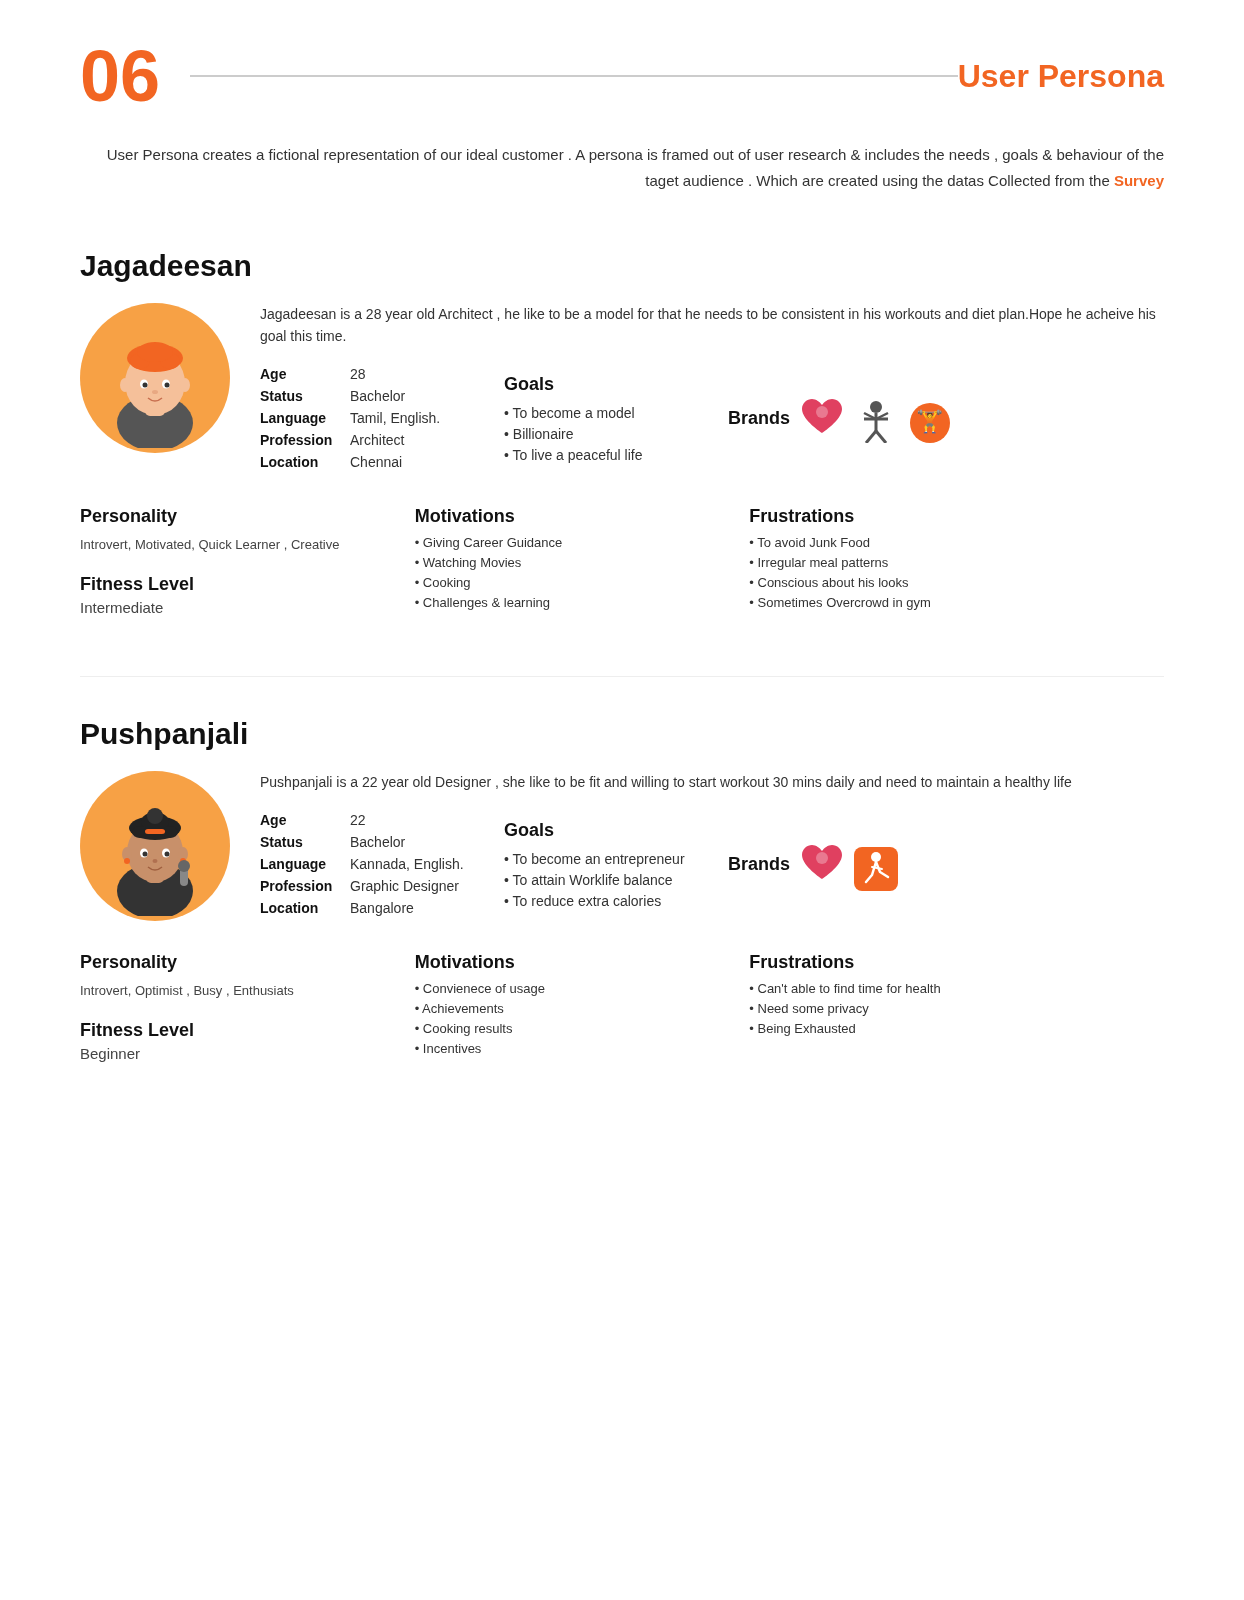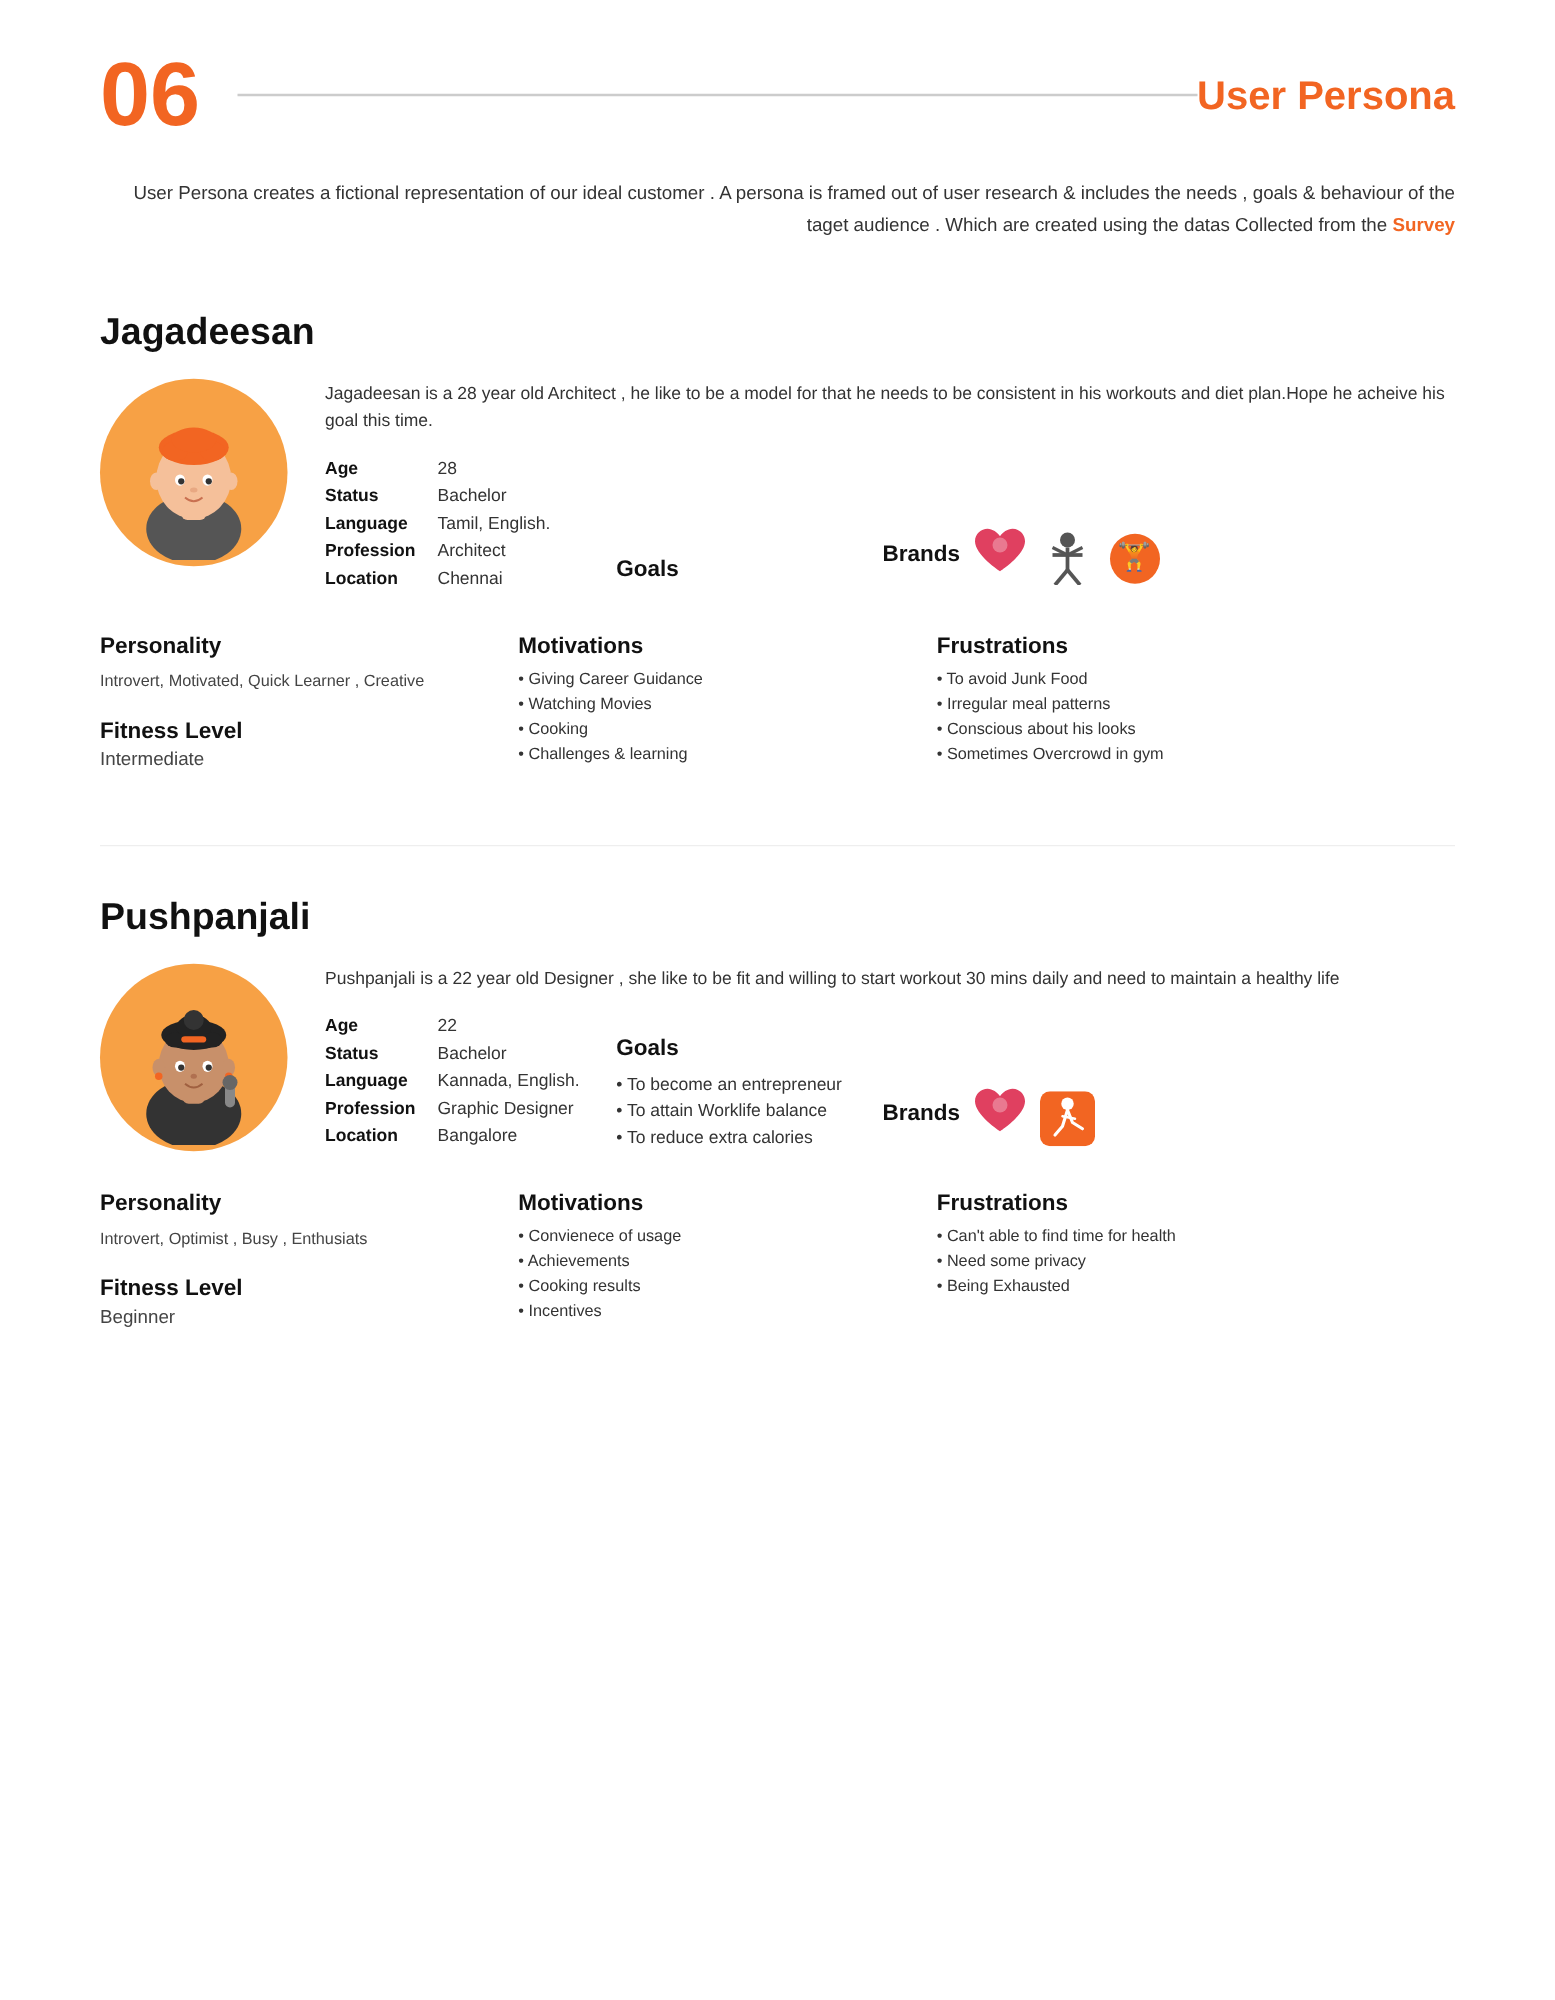--- a/index.html
+++ b/index.html
@@ -99,22 +99,22 @@
     }
     .persona-bio {
       font-size: 14px;
       line-height: 1.6;
       color: #333;
       margin-bottom: 18px;
     }
 
     .info-goals-brands {
       display: flex;
-      gap: 13px;
-      align-items: flex-end;
+      gap: 24px;
+      align-items: center;
     }
 
     .info-table {
       min-width: 220px;
     }
     .info-row {
       display: flex;
       gap: 10px;
       margin-bottom: 6px;
       font-size: 14px;
@@ -285,20 +285,25 @@
             <span class="info-value">Architect</span>
           </div>
           <div class="info-row">
             <span class="info-label">Location</span>
             <span class="info-value">Chennai</span>
           </div>
         </div>
 
         <div class="goals-section">
           <div class="goals-title">Goals</div>
+          <ul class="goals-list">
+            <li>To become a model</li>
+            <li>Billionaire</li>
+            <li>To live a peaceful life</li>
+          </ul>
         </div>
 
         <div class="brands-section">
           <div class="brands-title">Brands</div>
 
           <div style="font-size:38px; color:#e04060; line-height:1;">
             <svg width="44" height="40" viewBox="0 0 44 40">
               <path d="M22 35 C22 35 2 22 2 11 C2 5 7 1 12 1 C16 1 20 4 22 7 C24 4 28 1 32 1 C37 1 42 5 42 11 C42 22 22 35 22 35Z" fill="#e04060"></path>
               <circle cx="22" cy="14" r="6" fill="white" opacity="0.3"></circle>
             </svg>

